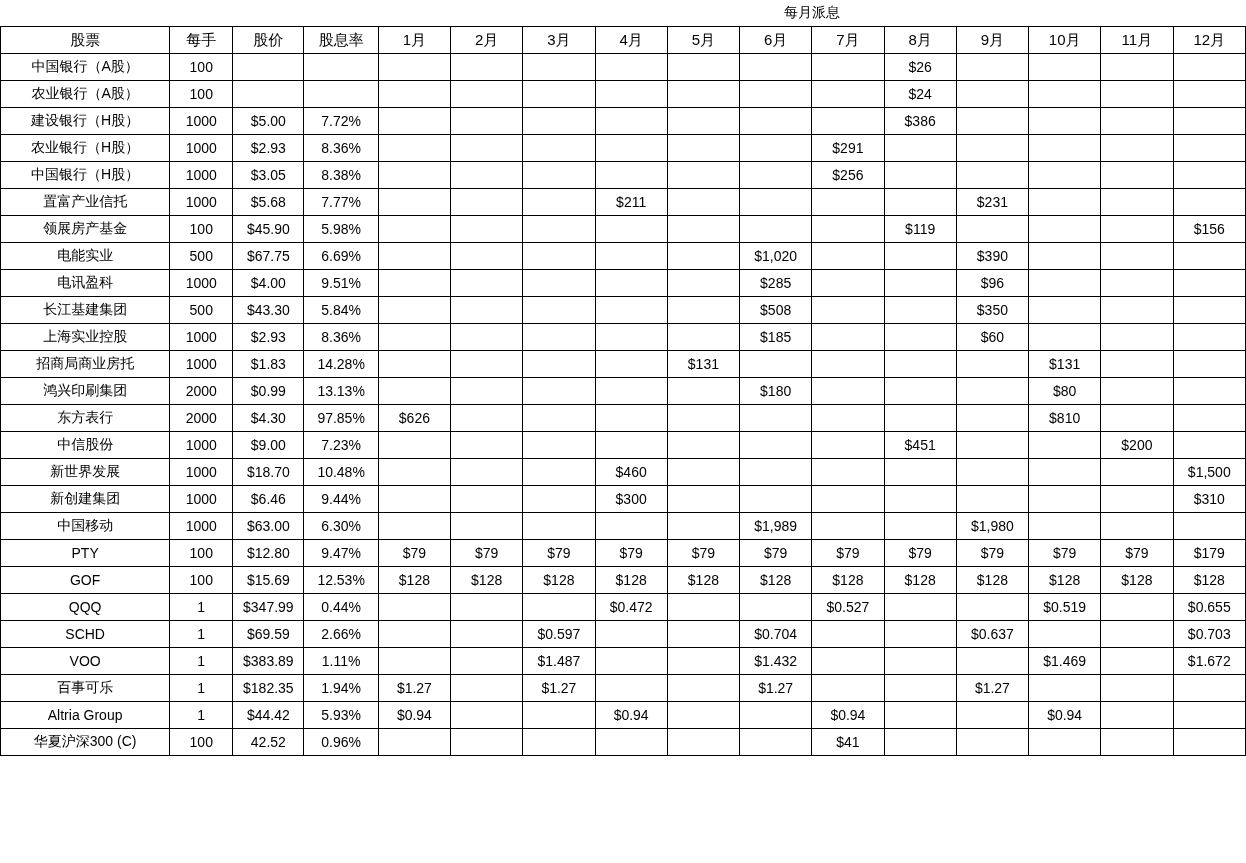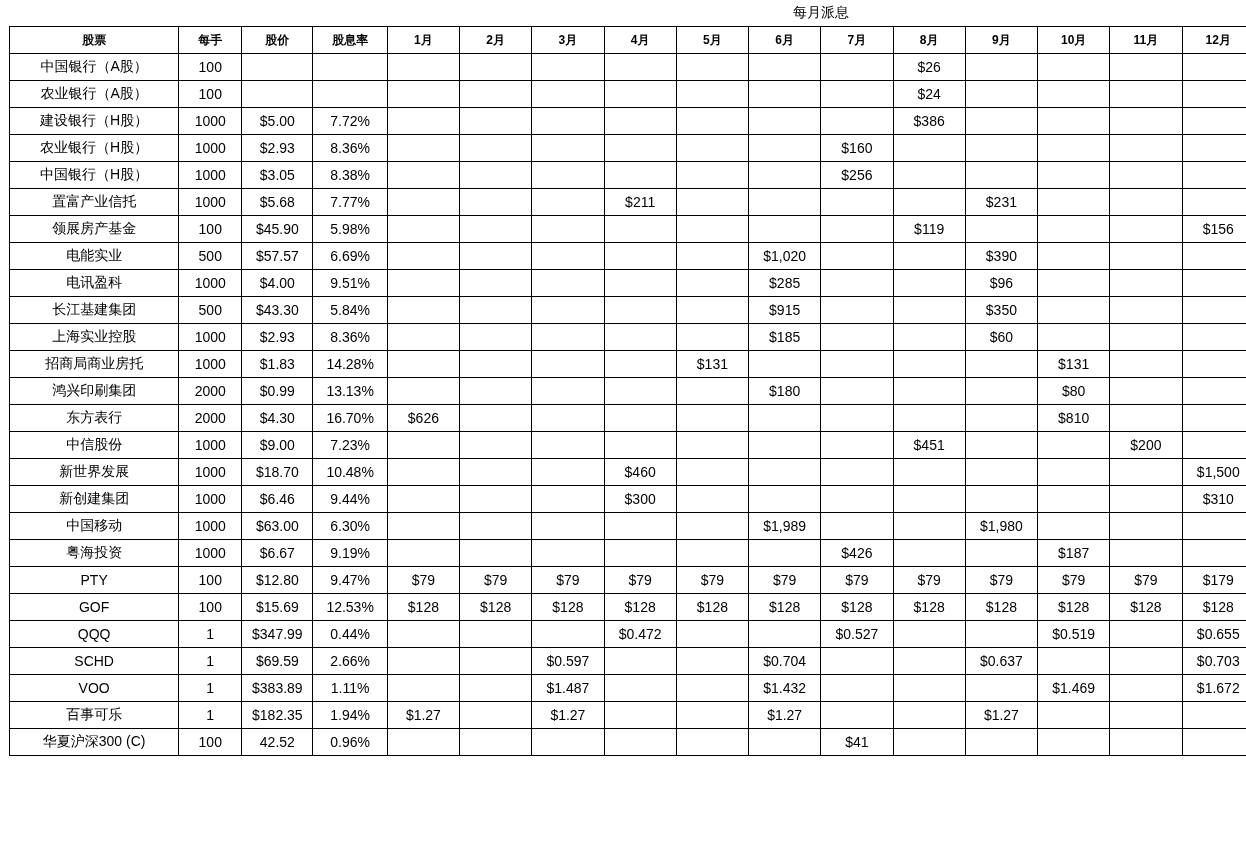--- a/index.html
+++ b/index.html
@@ -11,21 +11,20 @@
     width: 1246px;
     height: 863px;
     font-family: "Liberation Sans", sans-serif;
     color: #000000;
     overflow: hidden;
   }
   .sheet {
     width: 1246px;
     height: 863px;
     box-sizing: border-box;
-    padding-left: 9px;
   }
   table.grid {
     border-collapse: collapse;
     table-layout: fixed;
     width: 1246px;
     font-size: 14px;
   }
   table.grid td, table.grid th {
     border: 1px solid #000000;
     height: 26px;
@@ -40,22 +39,22 @@
   tr.banner td {
     border: none;
     height: 26px;
   }
   tr.banner td.banner-label {
     border: none;
     font-size: 14px;
     text-align: center;
   }
   tr.header td {
-    font-weight: bold;
-    font-size: 12px;
+    font-weight: normal;
+    font-size: 15px;
   }
   td.name {
     text-align: center;
   }
   
   col.c-name   { width: 164px; }
   col.c-lot    { width: 61px; }
   col.c-price  { width: 69px; }
   col.c-yield  { width: 72px; }
   col.c-month  { width: 70px; }
@@ -165,21 +164,21 @@
           <td class="name">农业银行（H股）</td>
           <td>1000</td>
           <td>$2.93</td>
           <td>8.36%</td>
           <td></td>
           <td></td>
           <td></td>
           <td></td>
           <td></td>
           <td></td>
-          <td>$160</td>
+          <td>$291</td>
           <td></td>
           <td></td>
           <td></td>
           <td></td>
           <td></td>
         </tr>
         <tr>
           <td class="name">中国银行（H股）</td>
           <td>1000</td>
           <td>$3.05</td>
@@ -229,21 +228,21 @@
           <td></td>
           <td>$119</td>
           <td></td>
           <td></td>
           <td></td>
           <td>$156</td>
         </tr>
         <tr>
           <td class="name">电能实业</td>
           <td>500</td>
-          <td>$57.57</td>
+          <td>$67.75</td>
           <td>6.69%</td>
           <td></td>
           <td></td>
           <td></td>
           <td></td>
           <td></td>
           <td>$1,020</td>
           <td></td>
           <td></td>
           <td>$390</td>
@@ -272,21 +271,21 @@
         <tr>
           <td class="name">长江基建集团</td>
           <td>500</td>
           <td>$43.30</td>
           <td>5.84%</td>
           <td></td>
           <td></td>
           <td></td>
           <td></td>
           <td></td>
-          <td>$915</td>
+          <td>$508</td>
           <td></td>
           <td></td>
           <td>$350</td>
           <td></td>
           <td></td>
           <td></td>
         </tr>
         <tr>
           <td class="name">上海实业控股</td>
           <td>1000</td>
@@ -338,21 +337,21 @@
           <td></td>
           <td></td>
           <td>$80</td>
           <td></td>
           <td></td>
         </tr>
         <tr>
           <td class="name">东方表行</td>
           <td>2000</td>
           <td>$4.30</td>
-          <td>16.70%</td>
+          <td>97.85%</td>
           <td>$626</td>
           <td></td>
           <td></td>
           <td></td>
           <td></td>
           <td></td>
           <td></td>
           <td></td>
           <td></td>
           <td>$810</td>
@@ -421,38 +420,20 @@
           <td></td>
           <td></td>
           <td></td>
           <td></td>
           <td></td>
           <td>$1,989</td>
           <td></td>
           <td></td>
           <td>$1,980</td>
           <td></td>
-          <td></td>
-          <td></td>
-        </tr>
-        <tr>
-          <td class="name">粤海投资</td>
-          <td>1000</td>
-          <td>$6.67</td>
-          <td>9.19%</td>
-          <td></td>
-          <td></td>
-          <td></td>
-          <td></td>
-          <td></td>
-          <td></td>
-          <td>$426</td>
-          <td></td>
-          <td></td>
-          <td>$187</td>
           <td></td>
           <td></td>
         </tr>
         <tr>
           <td class="name">PTY</td>
           <td>100</td>
           <td>$12.80</td>
           <td>9.47%</td>
           <td>$79</td>
           <td>$79</td>
@@ -551,20 +532,38 @@
           <td></td>
           <td>$1.27</td>
           <td></td>
           <td></td>
           <td>$1.27</td>
           <td></td>
           <td></td>
           <td></td>
         </tr>
         <tr>
+          <td class="name">Altria Group</td>
+          <td>1</td>
+          <td>$44.42</td>
+          <td>5.93%</td>
+          <td>$0.94</td>
+          <td></td>
+          <td></td>
+          <td>$0.94</td>
+          <td></td>
+          <td></td>
+          <td>$0.94</td>
+          <td></td>
+          <td></td>
+          <td>$0.94</td>
+          <td></td>
+          <td></td>
+        </tr>
+        <tr>
           <td class="name">华夏沪深300 (C)</td>
           <td>100</td>
           <td>42.52</td>
           <td>0.96%</td>
           <td></td>
           <td></td>
           <td></td>
           <td></td>
           <td></td>
           <td></td>

